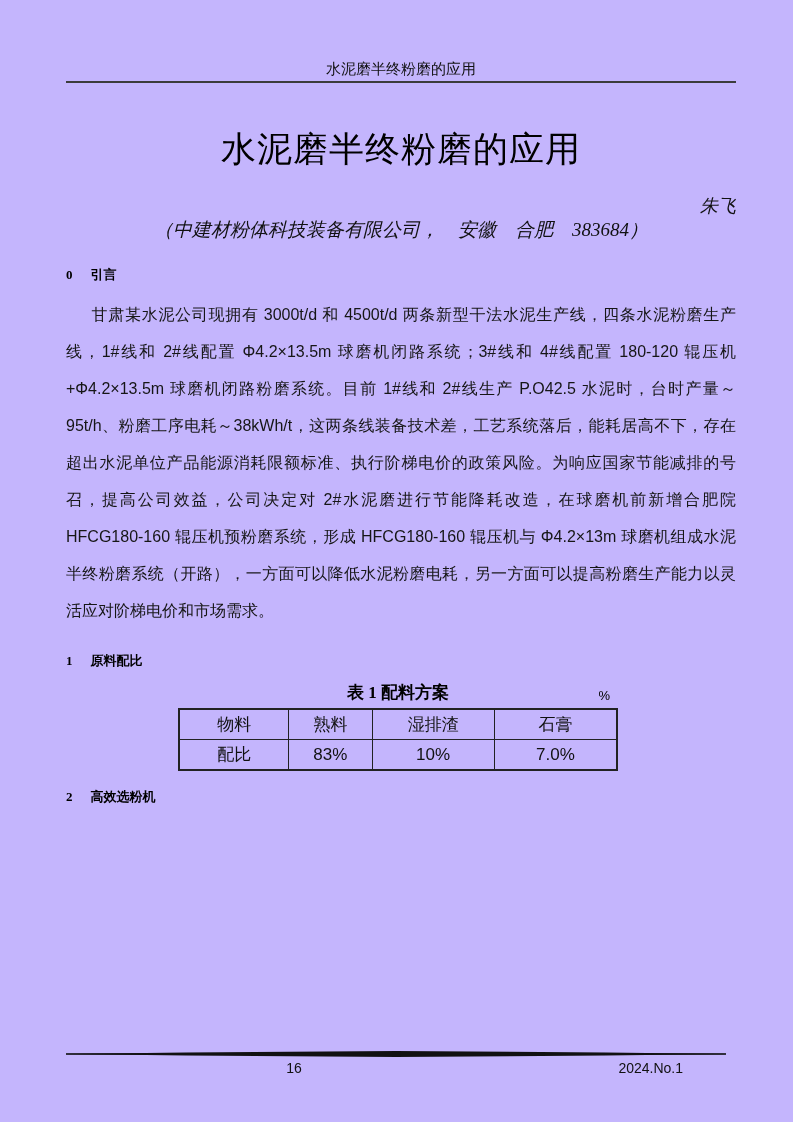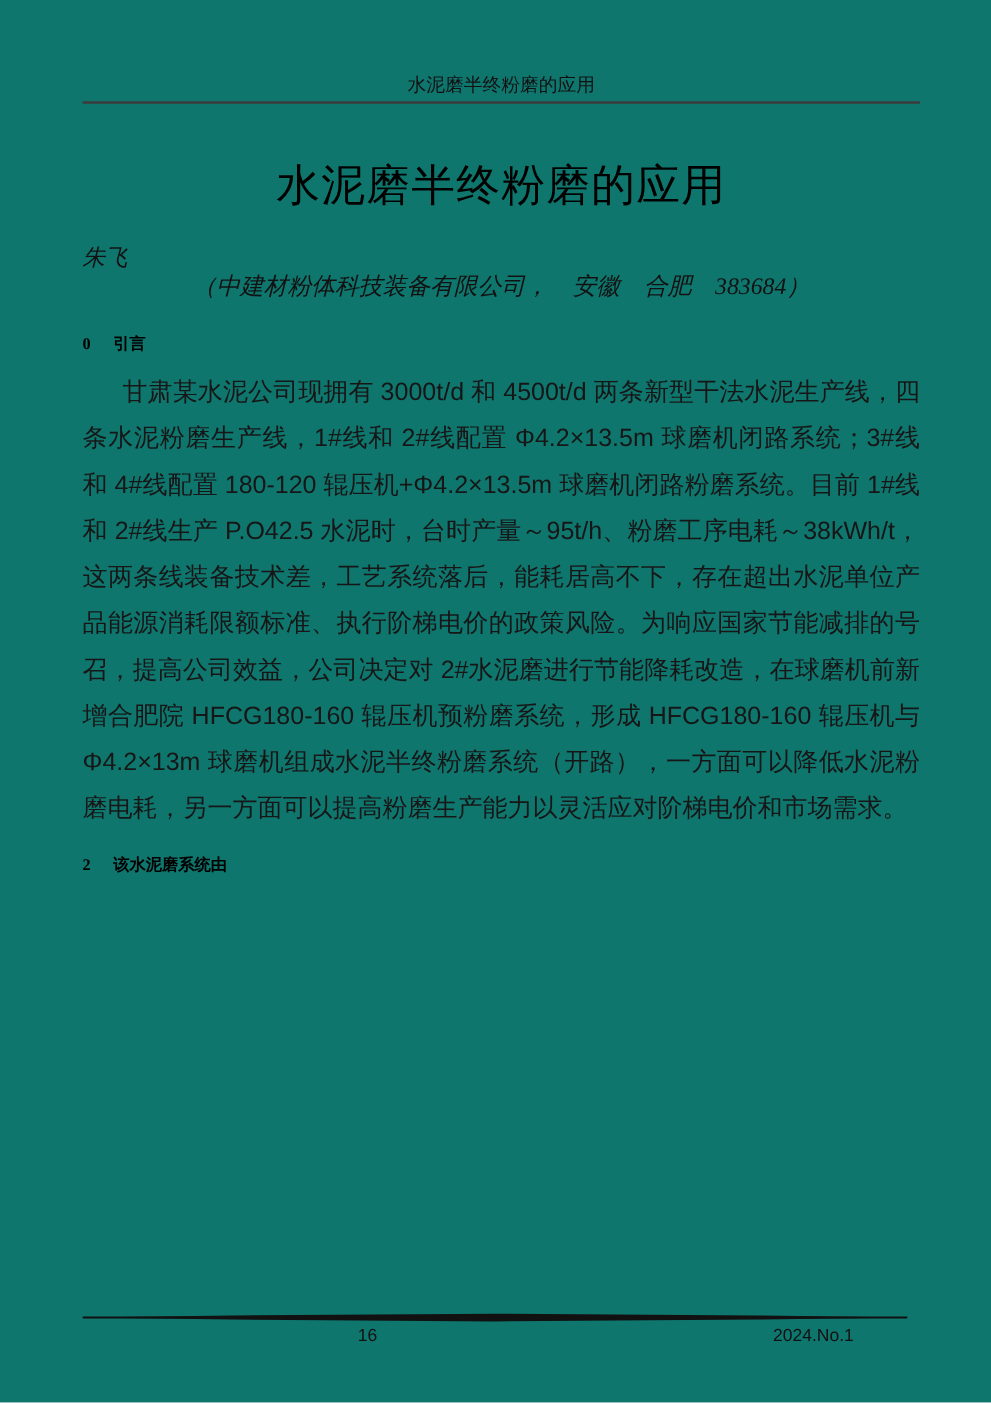--- a/index.html
+++ b/index.html
@@ -2,21 +2,21 @@
 <html><head>
 <meta charset="utf-8">
 <title>水泥磨半终粉磨的应用</title>
 <style>
   html, body { margin: 0; padding: 0; background: #ffffff; }
   .page {
     position: relative;
     width: 793px;
     height: 1122px;
     margin: 0 auto;
-    background: #0f766e;
+    background: #c4b5fd;
     box-sizing: border-box;
     padding: 0 57px 0 66px;
     overflow: hidden;
     color: #1a1a1a;
     font-family: "Liberation Serif", serif;
   }
 
   
   .running-header-wrap {
     padding-top: 59px;
@@ -39,21 +39,21 @@
     text-align: center;
     font-size: 35px;
     line-height: 40px;
     font-weight: 400;
     letter-spacing: 1px;
     color: #000;
     font-family: "Liberation Sans", sans-serif;
   }
   .author {
     margin-top: 26px;
-    text-align: left;
+    text-align: right;
     font-size: 18px;
     line-height: 22px;
     font-style: italic;
     color: #111;
   }
   .affiliation {
     text-align: center;
     font-size: 19px;
     line-height: 26px;
     font-style: italic;
@@ -68,21 +68,21 @@
     line-height: 28px;
     font-weight: 700;
     color: #000;
     font-family: "Liberation Serif", sans-serif;
   }
   .sec-heading .sec-num { margin-right: 18px; }
 
   
   .body-para {
     margin: 0;
-    font-size: 20px;
+    font-size: 16px;
     line-height: 37px;
     text-align: justify;
     text-indent: 1.6em;
     color: #161616;
     font-family: "Liberation Sans", serif;
   }
 
   
   .table-block {
     margin: 6px 0 4px 112px;
@@ -168,26 +168,51 @@
   <div class="affiliation">（中建材粉体科技装备有限公司，　安徽　合肥　383684）</div>
 
   <section>
     <h2 class="sec-heading">
       <span class="sec-num">0</span><span class="sec-label">引言</span>
     </h2>
     <p class="body-para">甘肃某水泥公司现拥有 3000t/d 和 4500t/d 两条新型干法水泥生产线，四条水泥粉磨生产线，1#线和 2#线配置 Φ4.2×13.5m 球磨机闭路系统；3#线和 4#线配置 180-120 辊压机+Φ4.2×13.5m 球磨机闭路粉磨系统。目前 1#线和 2#线生产 P.O42.5 水泥时，台时产量～95t/h、粉磨工序电耗～38kWh/t，这两条线装备技术差，工艺系统落后，能耗居高不下，存在超出水泥单位产品能源消耗限额标准、执行阶梯电价的政策风险。为响应国家节能减排的号召，提高公司效益，公司决定对 2#水泥磨进行节能降耗改造，在球磨机前新增合肥院 HFCG180-160 辊压机预粉磨系统，形成 HFCG180-160 辊压机与 Φ4.2×13m 球磨机组成水泥半终粉磨系统（开路），一方面可以降低水泥粉磨电耗，另一方面可以提高粉磨生产能力以灵活应对阶梯电价和市场需求。</p>
   </section>
 
   <section>
-
+    <h2 class="sec-heading">
+      <span class="sec-num">1</span><span class="sec-label">原料配比</span>
+    </h2>
+
+    <figure class="table-block" style="margin-top:6px;">
+      <div class="table-caption-row">
+        <span class="table-caption">表 1 配料方案</span>
+        <span class="table-unit">%</span>
+      </div>
+      <table class="ratio-table">
+        <tbody>
+            <tr>
+          <td class="col-a">物料</td>
+          <td class="col-b">熟料</td>
+          <td class="col-c">湿排渣</td>
+          <td class="col-d">石膏</td>
+        </tr>
+        <tr>
+          <td>配比</td>
+          <td>83%</td>
+          <td>10%</td>
+          <td>7.0%</td>
+        </tr>
+      </tbody>
+        </table>
+    </figure>
   </section>
 
   <section>
     <h2 class="sec-heading" style="margin-top:12px;">
-      <span class="sec-num">2</span><span class="sec-label">该水泥磨系统由</span>
+      <span class="sec-num">2</span><span class="sec-label">高效选粉机</span>
     </h2>
   </section>
 
   <svg class="footer-rule" viewBox="0 0 660 8" preserveAspectRatio="none">
     <rect x="0" y="3.2" width="660" height="1.6" fill="#111"></rect>
     <polygon points="0,4 120,2.4 330,0.9 540,2.4 660,4 540,5.6 330,7.1 120,5.6" fill="#111"></polygon>
   </svg>
   <div class="page-number">16</div>
   <div class="issue">2024.No.1</div>
 

